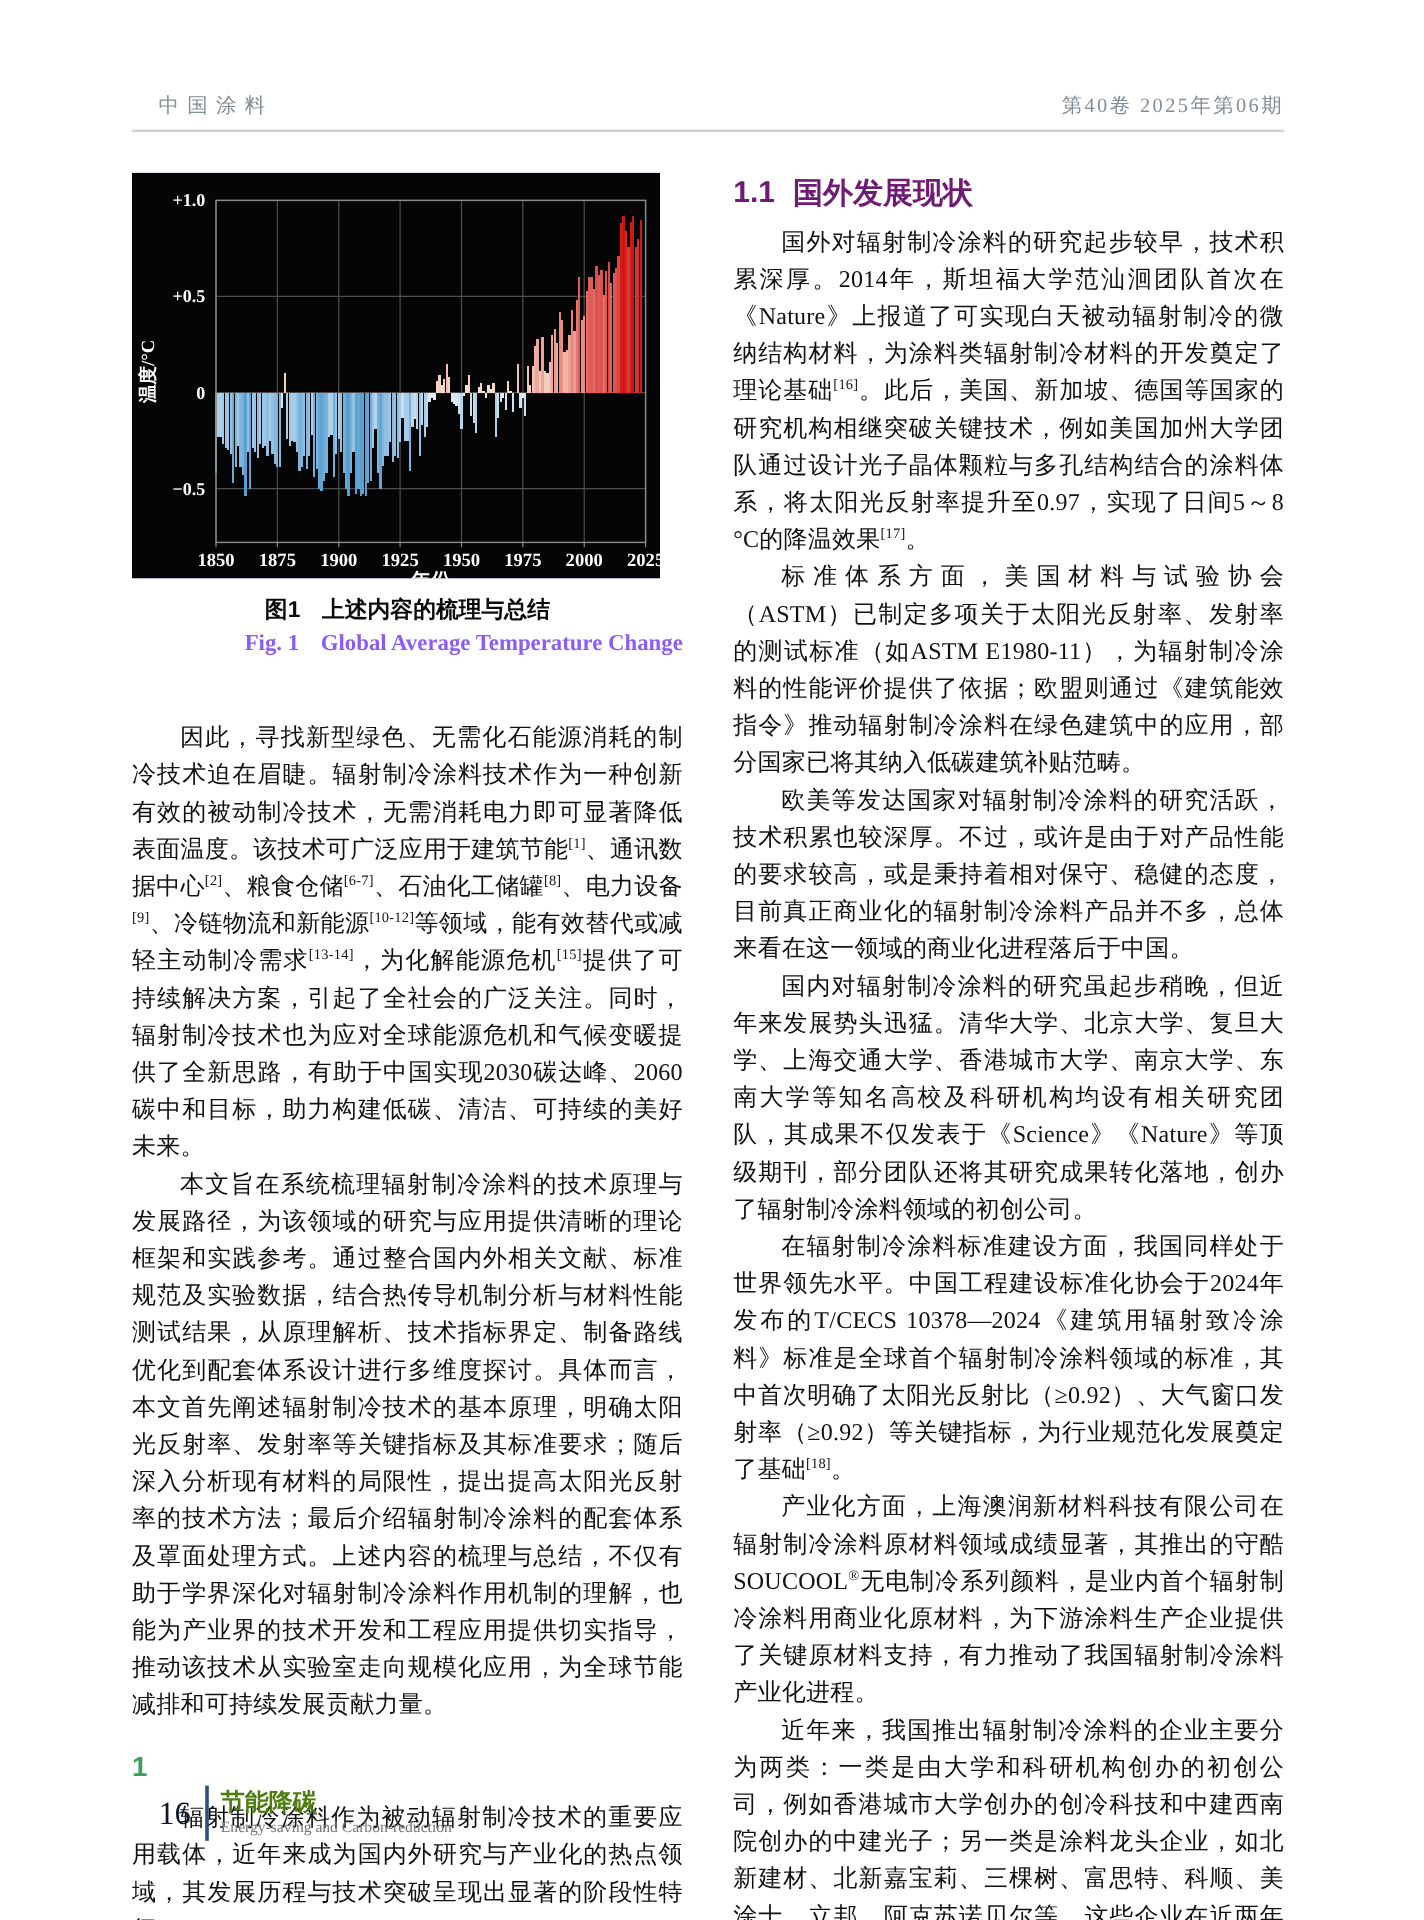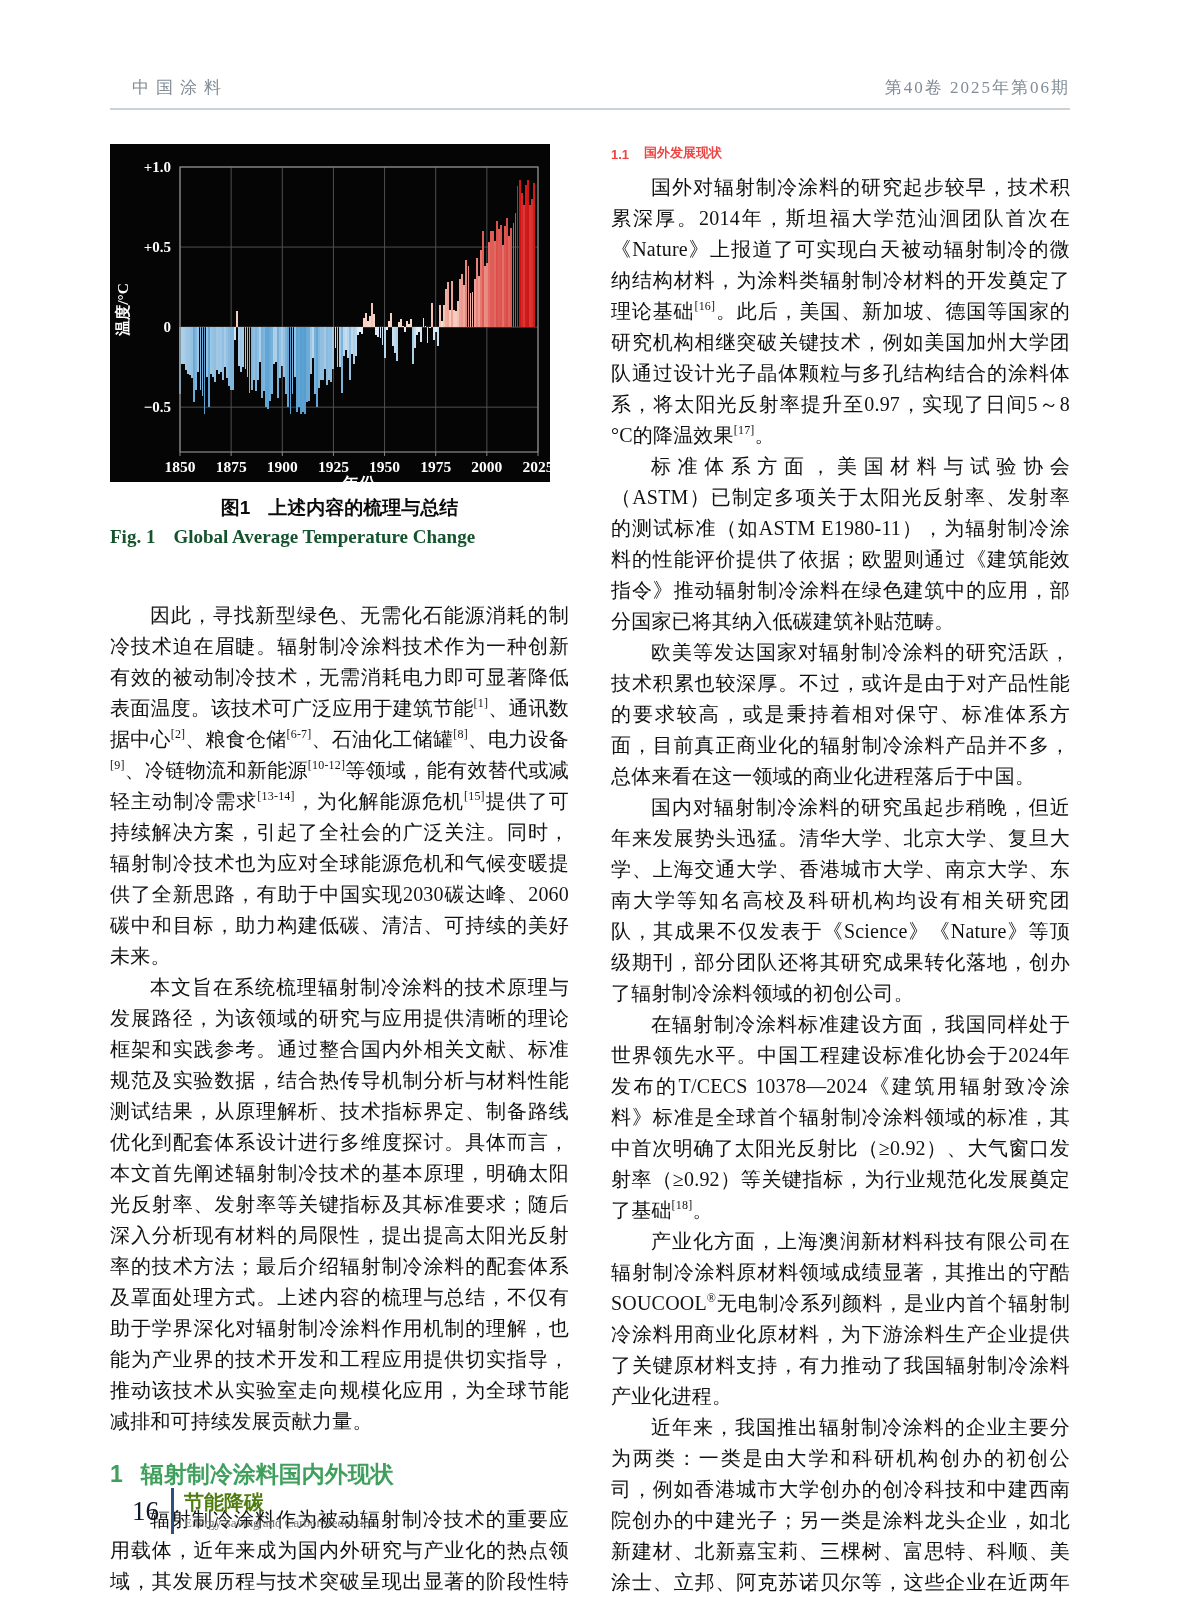--- a/index.html
+++ b/index.html
@@ -13,34 +13,34 @@
   .header .journal{letter-spacing:7px;padding-left:22px;}
   .header .issue{letter-spacing:2px;}
   
   .main{display:flex;gap:42px;margin-top:34px;}
   .col{width:459px;}
   
   figure{margin:0;padding:0;}
   .chartwrap{width:440px;height:338px;background:#c4b5fd;}
   .cap-zh{margin-top:13px;text-align:center;font-family:"Liberation Sans","DejaVu Sans",sans-serif;
           font-weight:bold;font-size:19px;color:#0b0b0b;}
-  .cap-en{margin-top:5px;text-align:left;font-weight:bold;font-size:19px;color:#14532d;}
+  .cap-en{margin-top:5px;text-align:right;font-weight:bold;font-size:19px;color:#8b5cf6;}
   .cap-gap{display:inline-block;width:18px;}
   
   .body-para{margin:0;font-size:20px;line-height:31px;text-align:justify;
              text-indent:2em;letter-spacing:0.2px;}
   .body-para sup{font-size:12px;line-height:0;}
   .first-after-figure{margin-top:52px;}
   
   .h1{display:flex;gap:18px;align-items:baseline;margin:22px 0 14px 0;
       font-family:"Liberation Sans","DejaVu Sans",sans-serif;
       font-size:23px;font-weight:bold;color:#3f9f5c;}
-  .h2{display:flex;gap:15px;align-items:flex-end;margin:0 0 10px 0;
+  .h2{display:flex;gap:15px;align-items:center;margin:0 0 10px 0;
       font-family:"Liberation Sans","DejaVu Sans",sans-serif;
-      font-size:13px;font-weight:bold;color:#ef4444;}
+      font-size:25px;font-weight:bold;color:#701a75;}
   .h2.mid{margin-top:10px;}
   
   .footer{position:absolute;left:22px;top:1488px;display:flex;align-items:center;}
   .pagenum{font-size:27px;color:#0f172a;margin-right:12px;}
   .vbar{width:3px;height:46px;background:#2f4f7d;margin-right:10px;}
   .f-zh{display:block;font-family:"Liberation Sans","DejaVu Sans",sans-serif;
         font-weight:bold;font-size:20px;color:#4d7c0f;line-height:24px;}
   .f-en{display:block;font-size:13px;color:#737373;line-height:18px;}
 </style>
 </head>
@@ -277,34 +277,33 @@
         <figcaption class="cap-en">
           <span>Fig. 1</span><span class="cap-gap"></span><span>Global Average Temperature Change</span>
         </figcaption>
       </figure>
 
       <p class="body-para first-after-figure">因此，寻找新型绿色、无需化石能源消耗的制冷技术迫在眉睫。辐射制冷涂料技术作为一种创新有效的被动制冷技术，无需消耗电力即可显著降低表面温度。该技术可广泛应用于建筑节能<sup>[1]</sup>、通讯数据中心<sup>[2]</sup>、粮食仓储<sup>[6-7]</sup>、石油化工储罐<sup>[8]</sup>、电力设备<sup>[9]</sup>、冷链物流和新能源<sup>[10-12]</sup>等领域，能有效替代或减轻主动制冷需求<sup>[13-14]</sup>，为化解能源危机<sup>[15]</sup>提供了可持续解决方案，引起了全社会的广泛关注。同时，辐射制冷技术也为应对全球能源危机和气候变暖提供了全新思路，有助于中国实现2030碳达峰、2060碳中和目标，助力构建低碳、清洁、可持续的美好未来。</p>
       <p class="body-para">本文旨在系统梳理辐射制冷涂料的技术原理与发展路径，为该领域的研究与应用提供清晰的理论框架和实践参考。通过整合国内外相关文献、标准规范及实验数据，结合热传导机制分析与材料性能测试结果，从原理解析、技术指标界定、制备路线优化到配套体系设计进行多维度探讨。具体而言，本文首先阐述辐射制冷技术的基本原理，明确太阳光反射率、发射率等关键指标及其标准要求；随后深入分析现有材料的局限性，提出提高太阳光反射率的技术方法；最后介绍辐射制冷涂料的配套体系及罩面处理方式。上述内容的梳理与总结，不仅有助于学界深化对辐射制冷涂料作用机制的理解，也能为产业界的技术开发和工程应用提供切实指导，推动该技术从实验室走向规模化应用，为全球节能减排和可持续发展贡献力量。</p>
 
       <h2 class="h1">
         <span class="num">1</span>
-        <span>辐射制冷涂料国内外现状</span>
       </h2>
 
       <p class="body-para">辐射制冷涂料作为被动辐射制冷技术的重要应用载体，近年来成为国内外研究与产业化的热点领域，其发展历程与技术突破呈现出显著的阶段性特征。</p>
     </div>
 
     <div class="col">
       <h3 class="h2">
         <span class="num">1.1</span>
         <span>国外发展现状</span>
       </h3>
       <p class="body-para">国外对辐射制冷涂料的研究起步较早，技术积累深厚。2014年，斯坦福大学范汕洄团队首次在《Nature》上报道了可实现白天被动辐射制冷的微纳结构材料，为涂料类辐射制冷材料的开发奠定了理论基础<sup>[16]</sup>。此后，美国、新加坡、德国等国家的研究机构相继突破关键技术，例如美国加州大学团队通过设计光子晶体颗粒与多孔结构结合的涂料体系，将太阳光反射率提升至0.97，实现了日间5～8 °C的降温效果<sup>[17]</sup>。</p>
       <p class="body-para">标准体系方面，美国材料与试验协会（ASTM）已制定多项关于太阳光反射率、发射率的测试标准（如ASTM E1980-11），为辐射制冷涂料的性能评价提供了依据；欧盟则通过《建筑能效指令》推动辐射制冷涂料在绿色建筑中的应用，部分国家已将其纳入低碳建筑补贴范畴。</p>
-      <p class="body-para">欧美等发达国家对辐射制冷涂料的研究活跃，技术积累也较深厚。不过，或许是由于对产品性能的要求较高，或是秉持着相对保守、标准体系方面，目前真正商业化的辐射制冷涂料产品并不多，总体来看在这一领域的商业化进程落后于中国。</p>
+      <p class="body-para">欧美等发达国家对辐射制冷涂料的研究活跃，技术积累也较深厚。不过，或许是由于对产品性能的要求较高，或是秉持着相对保守、稳健的态度，目前真正商业化的辐射制冷涂料产品并不多，总体来看在这一领域的商业化进程落后于中国。</p>
 
       <p class="body-para">国内对辐射制冷涂料的研究虽起步稍晚，但近年来发展势头迅猛。清华大学、北京大学、复旦大学、上海交通大学、香港城市大学、南京大学、东南大学等知名高校及科研机构均设有相关研究团队，其成果不仅发表于《Science》《Nature》等顶级期刊，部分团队还将其研究成果转化落地，创办了辐射制冷涂料领域的初创公司。</p>
       <p class="body-para">在辐射制冷涂料标准建设方面，我国同样处于世界领先水平。中国工程建设标准化协会于2024年发布的T/CECS 10378—2024《建筑用辐射致冷涂料》标准是全球首个辐射制冷涂料领域的标准，其中首次明确了太阳光反射比（≥0.92）、大气窗口发射率（≥0.92）等关键指标，为行业规范化发展奠定了基础<sup>[18]</sup>。</p>
       <p class="body-para">产业化方面，上海澳润新材料科技有限公司在辐射制冷涂料原材料领域成绩显著，其推出的守酷SOUCOOL<sup>®</sup>无电制冷系列颜料，是业内首个辐射制冷涂料用商业化原材料，为下游涂料生产企业提供了关键原材料支持，有力推动了我国辐射制冷涂料产业化进程。</p>
       <p class="body-para">近年来，我国推出辐射制冷涂料的企业主要分为两类：一类是由大学和科研机构创办的初创公司，例如香港城市大学创办的创冷科技和中建西南院创办的中建光子；另一类是涂料龙头企业，如北新建材、北新嘉宝莉、三棵树、富思特、科顺、美涂士、立邦、阿克苏诺贝尔等，这些企业在近两年纷纷推出辐射制冷涂</p>
     </div>
 
   </div>
 
   <div class="footer">

